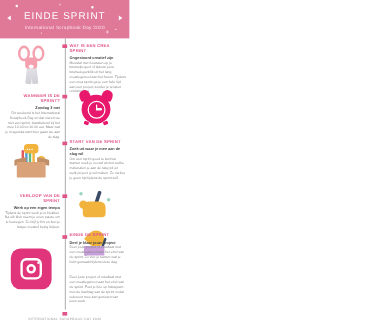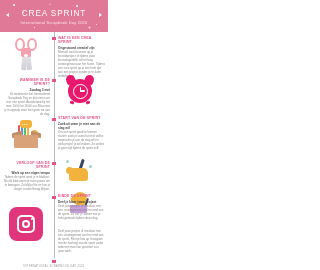--- a/index.html
+++ b/index.html
@@ -295,21 +295,21 @@
     <div class="dot" style="top:4px;left:13px;width:1.6px;height:1.6px;"></div>
     <div class="dot" style="top:12px;left:23px;width:1.2px;height:1.2px;"></div>
     <div class="dot" style="top:5px;left:76px;width:1.5px;height:1.5px;"></div>
     <div class="dot" style="top:24px;left:96px;width:1.3px;height:1.3px;"></div>
     <div class="dot" style="top:27px;left:34px;width:1.1px;height:1.1px;"></div>
     <div class="tri tri-l" style="top:13px;left:6px;"></div>
     <div class="tri tri-r" style="top:13px;left:99px;"></div>
     <div class="plus" style="top:25px;left:88px;">+</div>
     <div class="plus" style="top:2px;left:49px;font-size:3.5px;">+</div>
 
-    <div class="hdr-title">CREA SPRINT</div>
+    <div class="hdr-title">EINDE SPRINT</div>
     <div class="hdr-sub">International Scrapbook Day 2020</div>
   </div>
 
   <div class="body">
     <div class="spine"></div>
 
     <div class="node" style="top:5px;"></div>
     <div class="node" style="top:47px;"></div>
     <div class="node" style="top:86px;"></div>
     <div class="node" style="top:130px;"></div>

